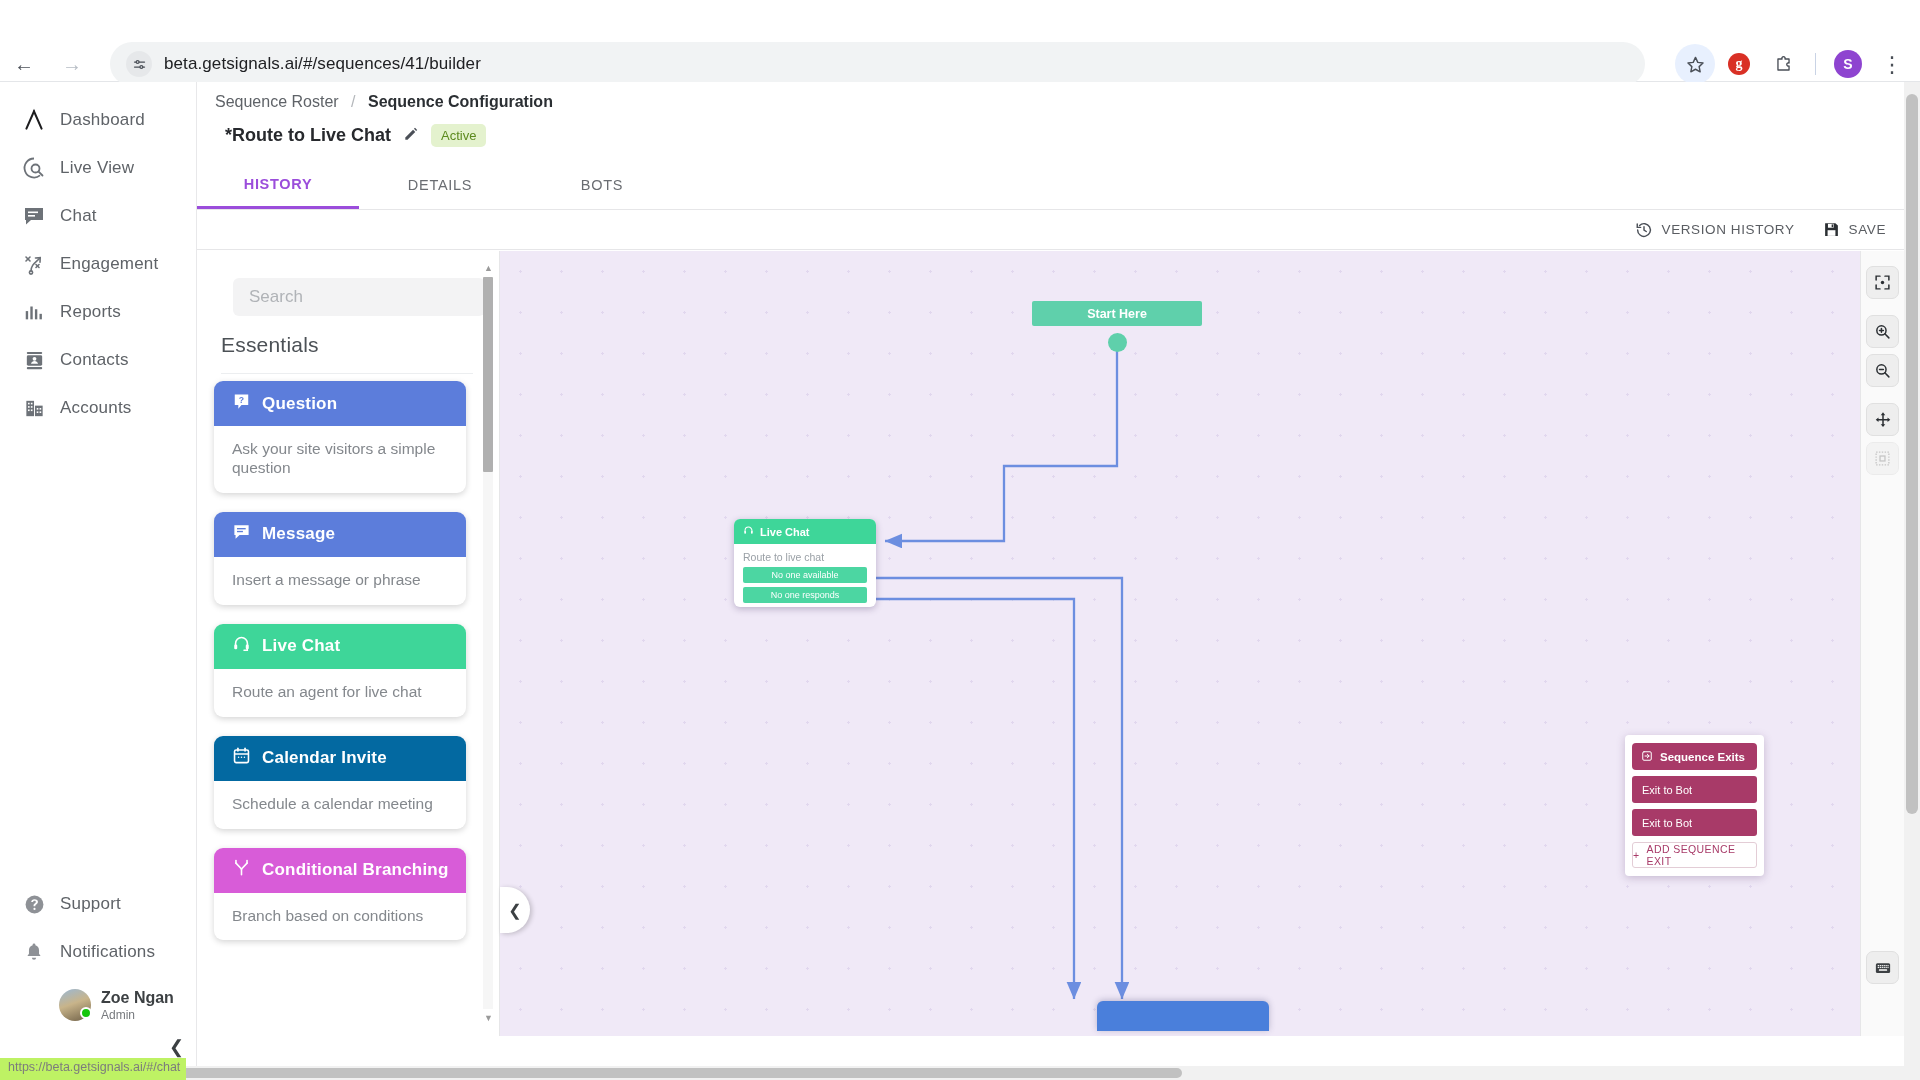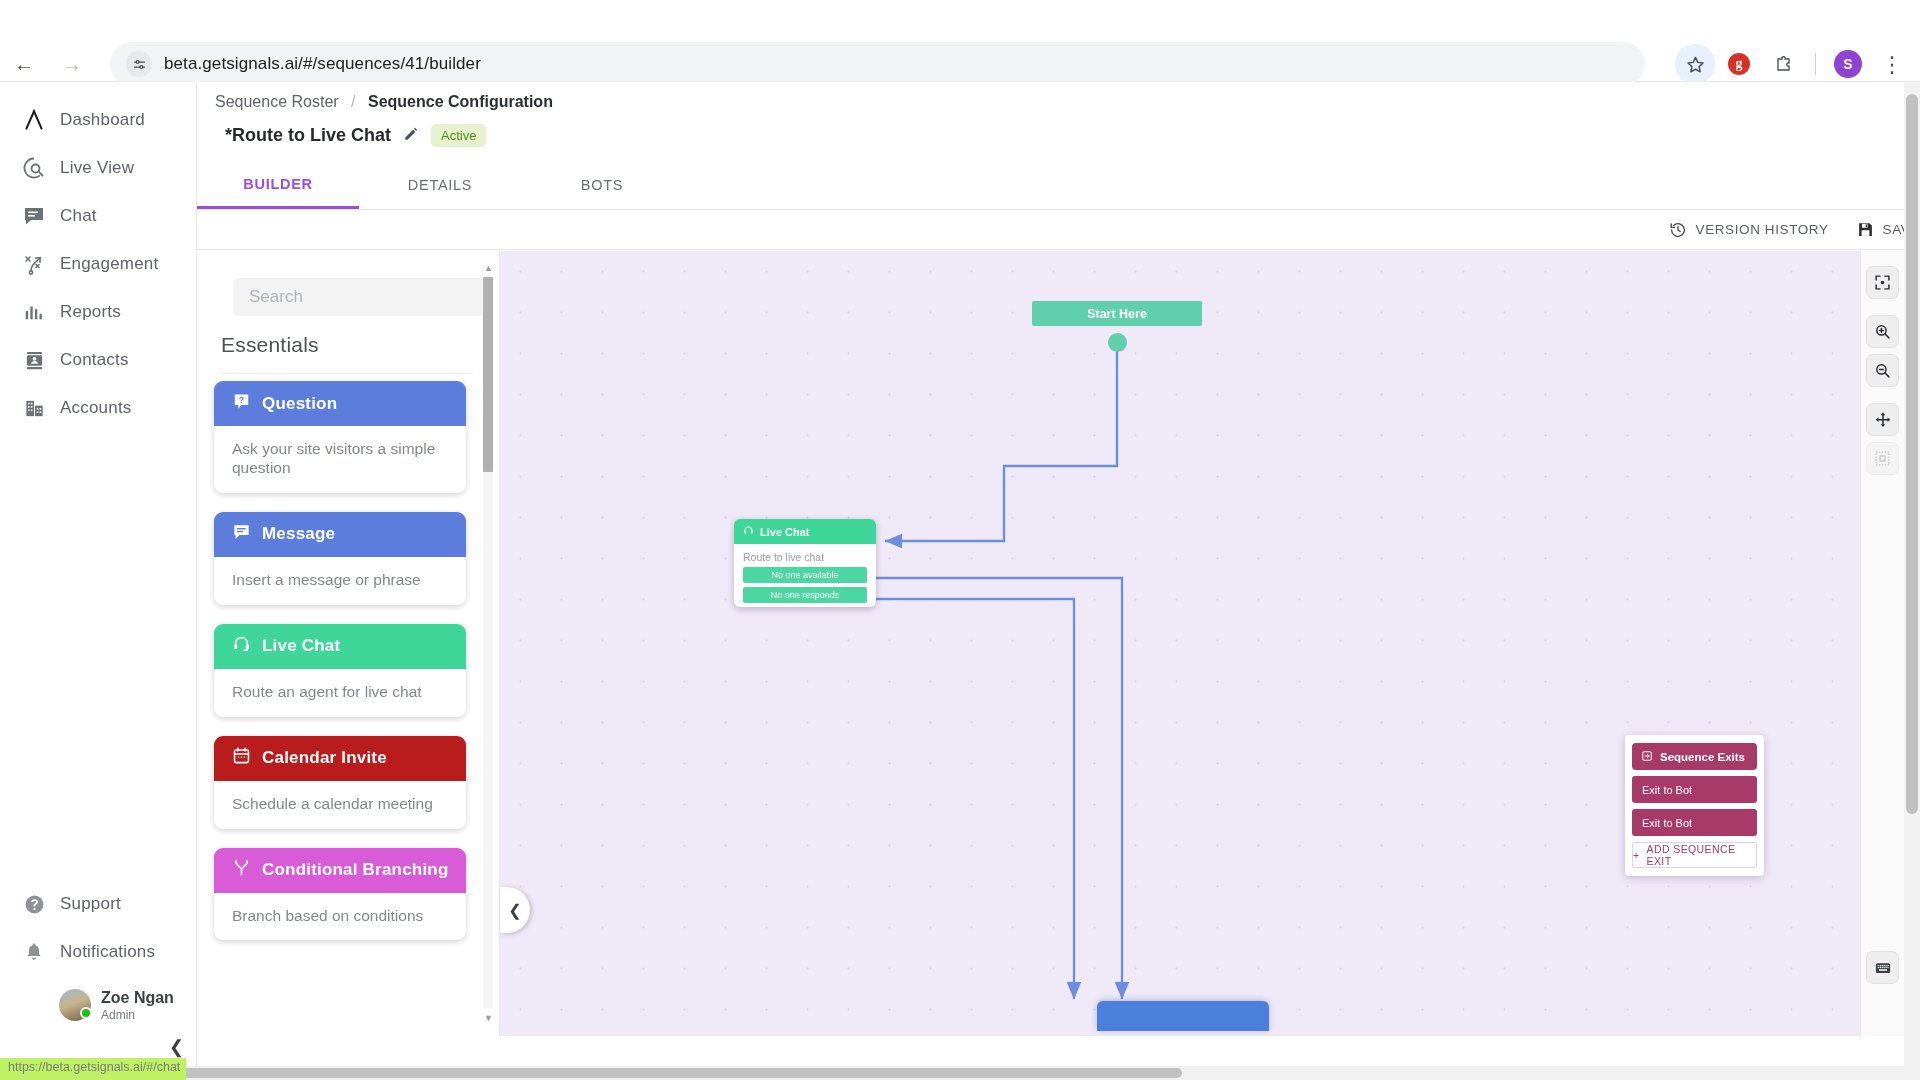--- a/index.html
+++ b/index.html
@@ -130,21 +130,21 @@
     cursor: pointer;
   }
   .tab.active { color: #9b4ddb; border-bottom: 3px solid #9b4ddb; font-weight: 600; }
 
   
   #action-bar {
     position: absolute; left: 197px; top: 210px;
     width: 1723px; height: 40px;
     background: #ffffff;
     display: flex; align-items: center; justify-content: flex-end;
-    gap: 28px;
+    padding-right: 34px; gap: 28px;
     border-bottom: 1px solid #e6e6e8;
   }
   .action-btn {
     display: flex; align-items: center; gap: 9px;
     font-size: 13.5px; letter-spacing: .6px; color: #5a5d62;
     cursor: pointer;
   }
   .action-btn svg { display: block; }
 
   
@@ -509,21 +509,21 @@
     <span id="edit-pencil">
       <svg width="16" height="16" viewBox="0 0 24 24" fill="#4a4f57">
         <path d="M3.5 17.2 15.1 5.6l3.3 3.3L6.8 20.5H3.5z"></path>
           <path d="M16.4 4.3 18 2.7l3.3 3.3-1.6 1.6z"></path>
       </svg>
     </span>
     <span id="status-badge">Active</span>
   </div>
 
   <div id="tabs">
-    <div class="tab active">BUILDER</div>
+    <div class="tab active">HISTORY</div>
     <div class="tab">DETAILS</div>
     <div class="tab">BOTS</div>
   </div>
 </div>
 
 <div id="action-bar">
   <div class="action-btn">
     <span>
       <svg width="18" height="18" viewBox="0 0 24 24" fill="none" stroke="#4a4f57" stroke-width="1.9" stroke-linecap="round">
         <path d="M3.5 12a8.5 8.5 0 1 0 2.6-6.1"></path>
@@ -590,21 +590,21 @@
             <rect x="17.4" y="13.3" width="3.8" height="6" rx="1.6" fill="#fff" stroke="none"></rect>
             <path d="M19.3 19.3v1.3h-4.1"></path>
           </svg>
         </span>
         <span>Live Chat</span>
       </div>
       <div class="p-card-body">Route an agent for live chat</div>
     </div>
 
     <div class="p-card">
-      <div class="p-card-head" style="background:#b91c1c">
+      <div class="p-card-head" style="background:#0369a1">
         <span>
           <svg width="19" height="19" viewBox="0 0 24 24" fill="none" stroke="#fff" stroke-width="2">
             <rect x="3.2" y="5" width="17.6" height="16" rx="2"></rect>
             <line x1="3.2" y1="10" x2="20.8" y2="10"></line>
             <line x1="7.5" y1="2.8" x2="7.5" y2="6.2" stroke-linecap="round"></line>
             <line x1="16.5" y1="2.8" x2="16.5" y2="6.2" stroke-linecap="round"></line>
             <circle cx="8.3" cy="14.3" r=".95" fill="#fff" stroke="none"></circle>
             <circle cx="12" cy="14.3" r=".95" fill="#fff" stroke="none"></circle>
             <circle cx="15.7" cy="14.3" r=".95" fill="#fff" stroke="none"></circle>
           </svg>

